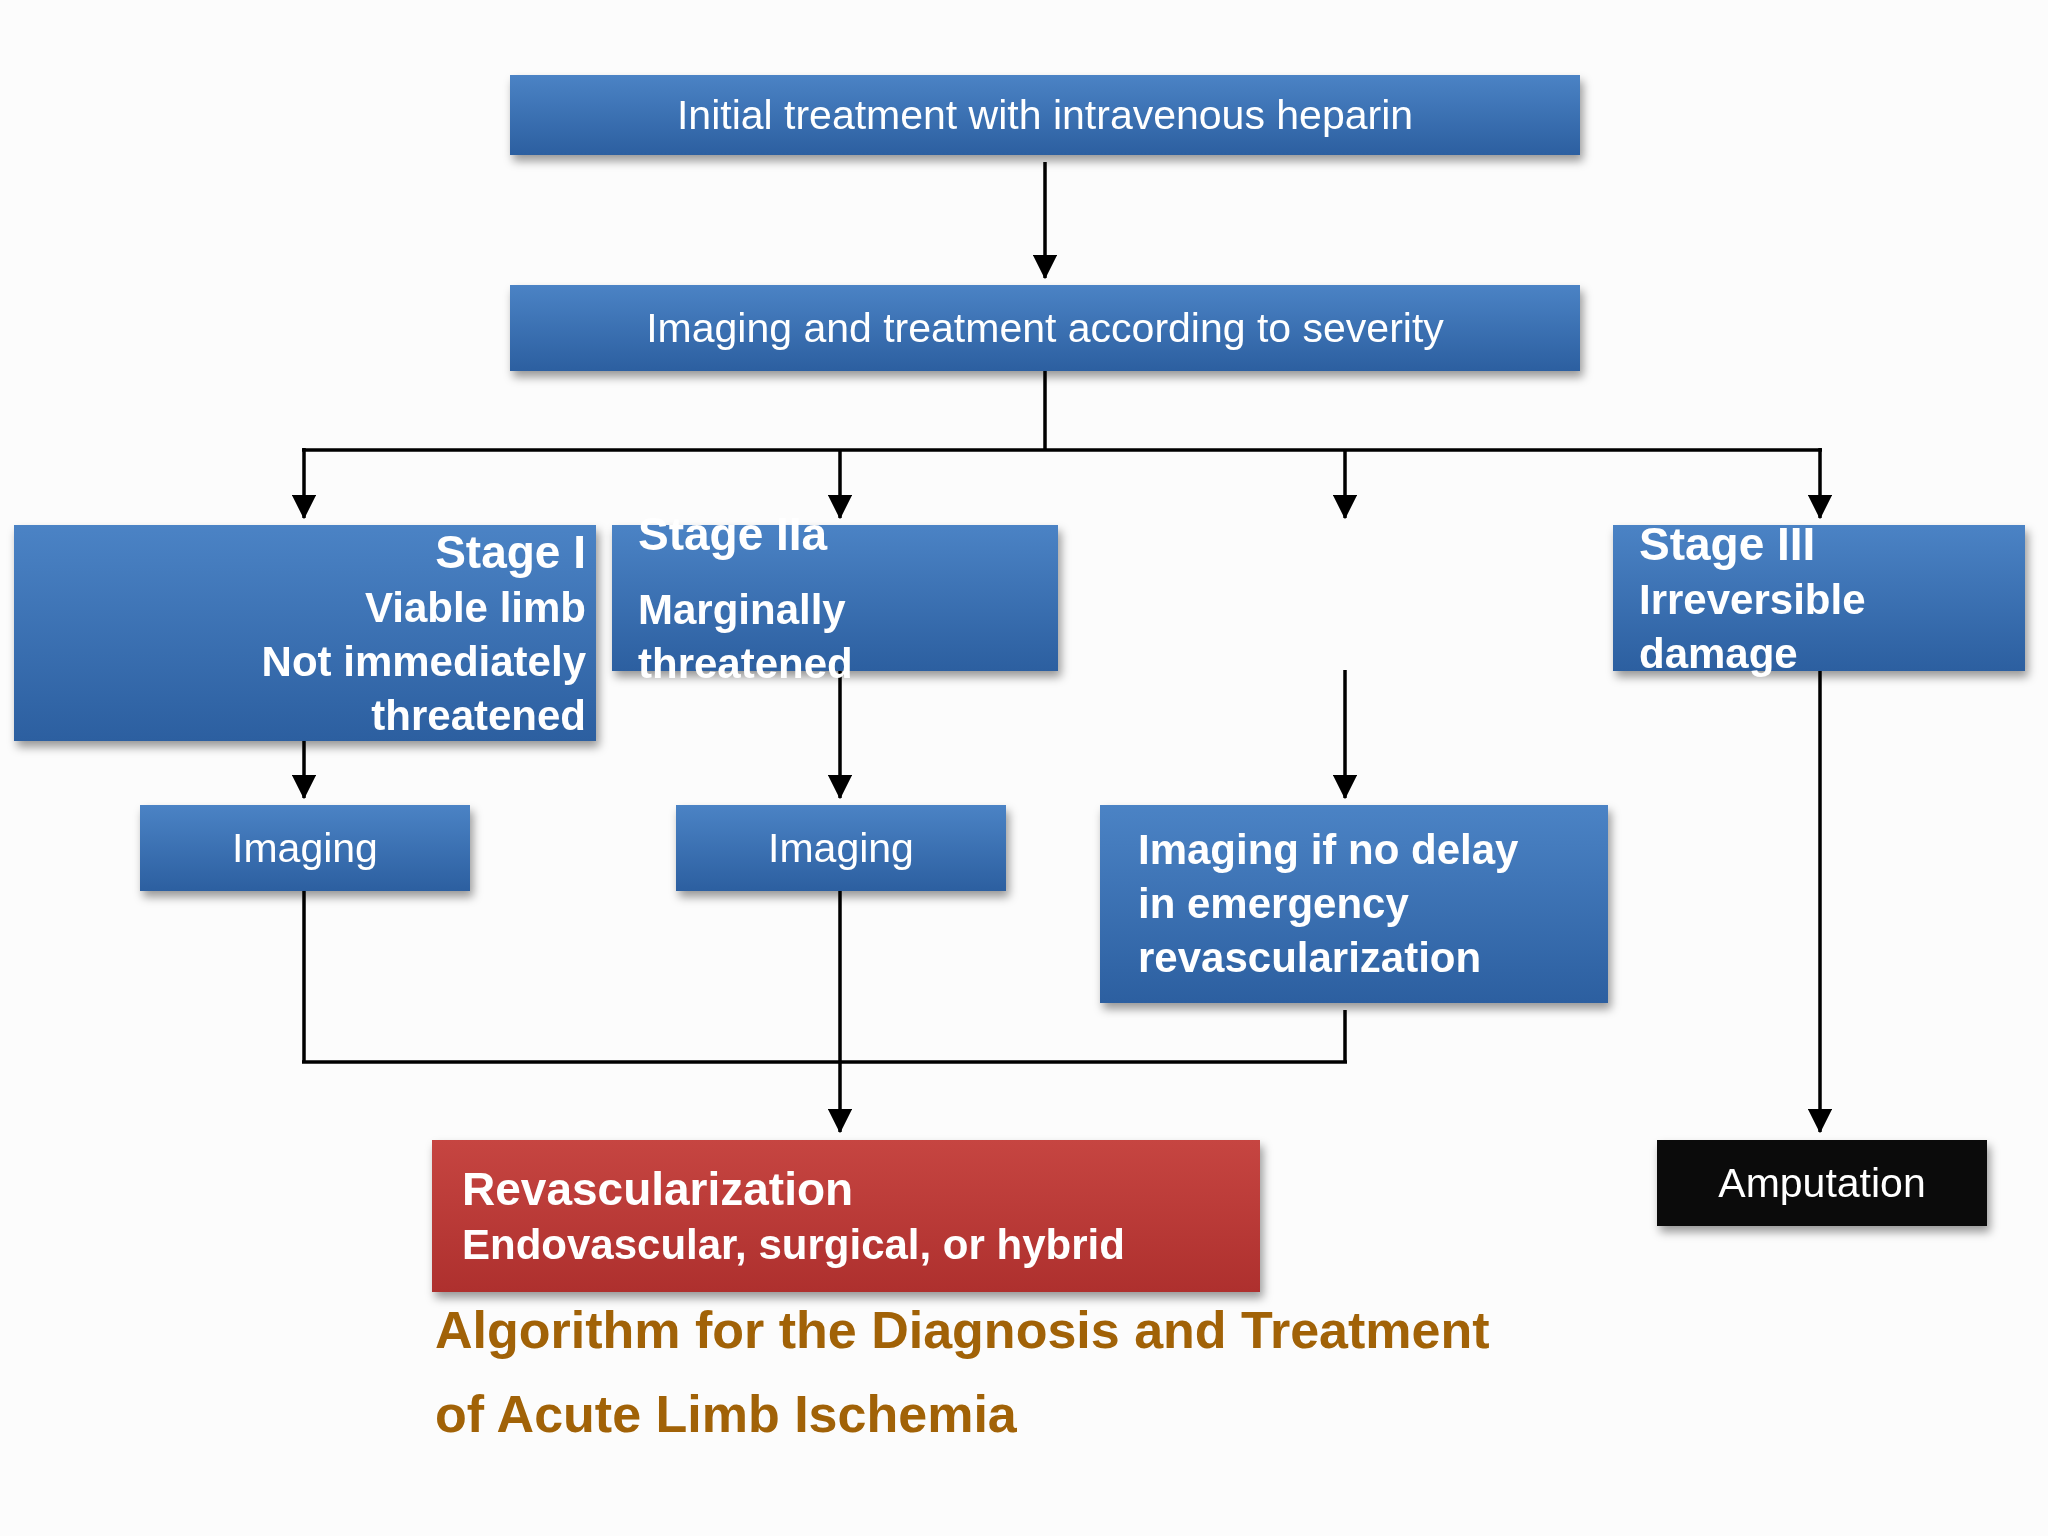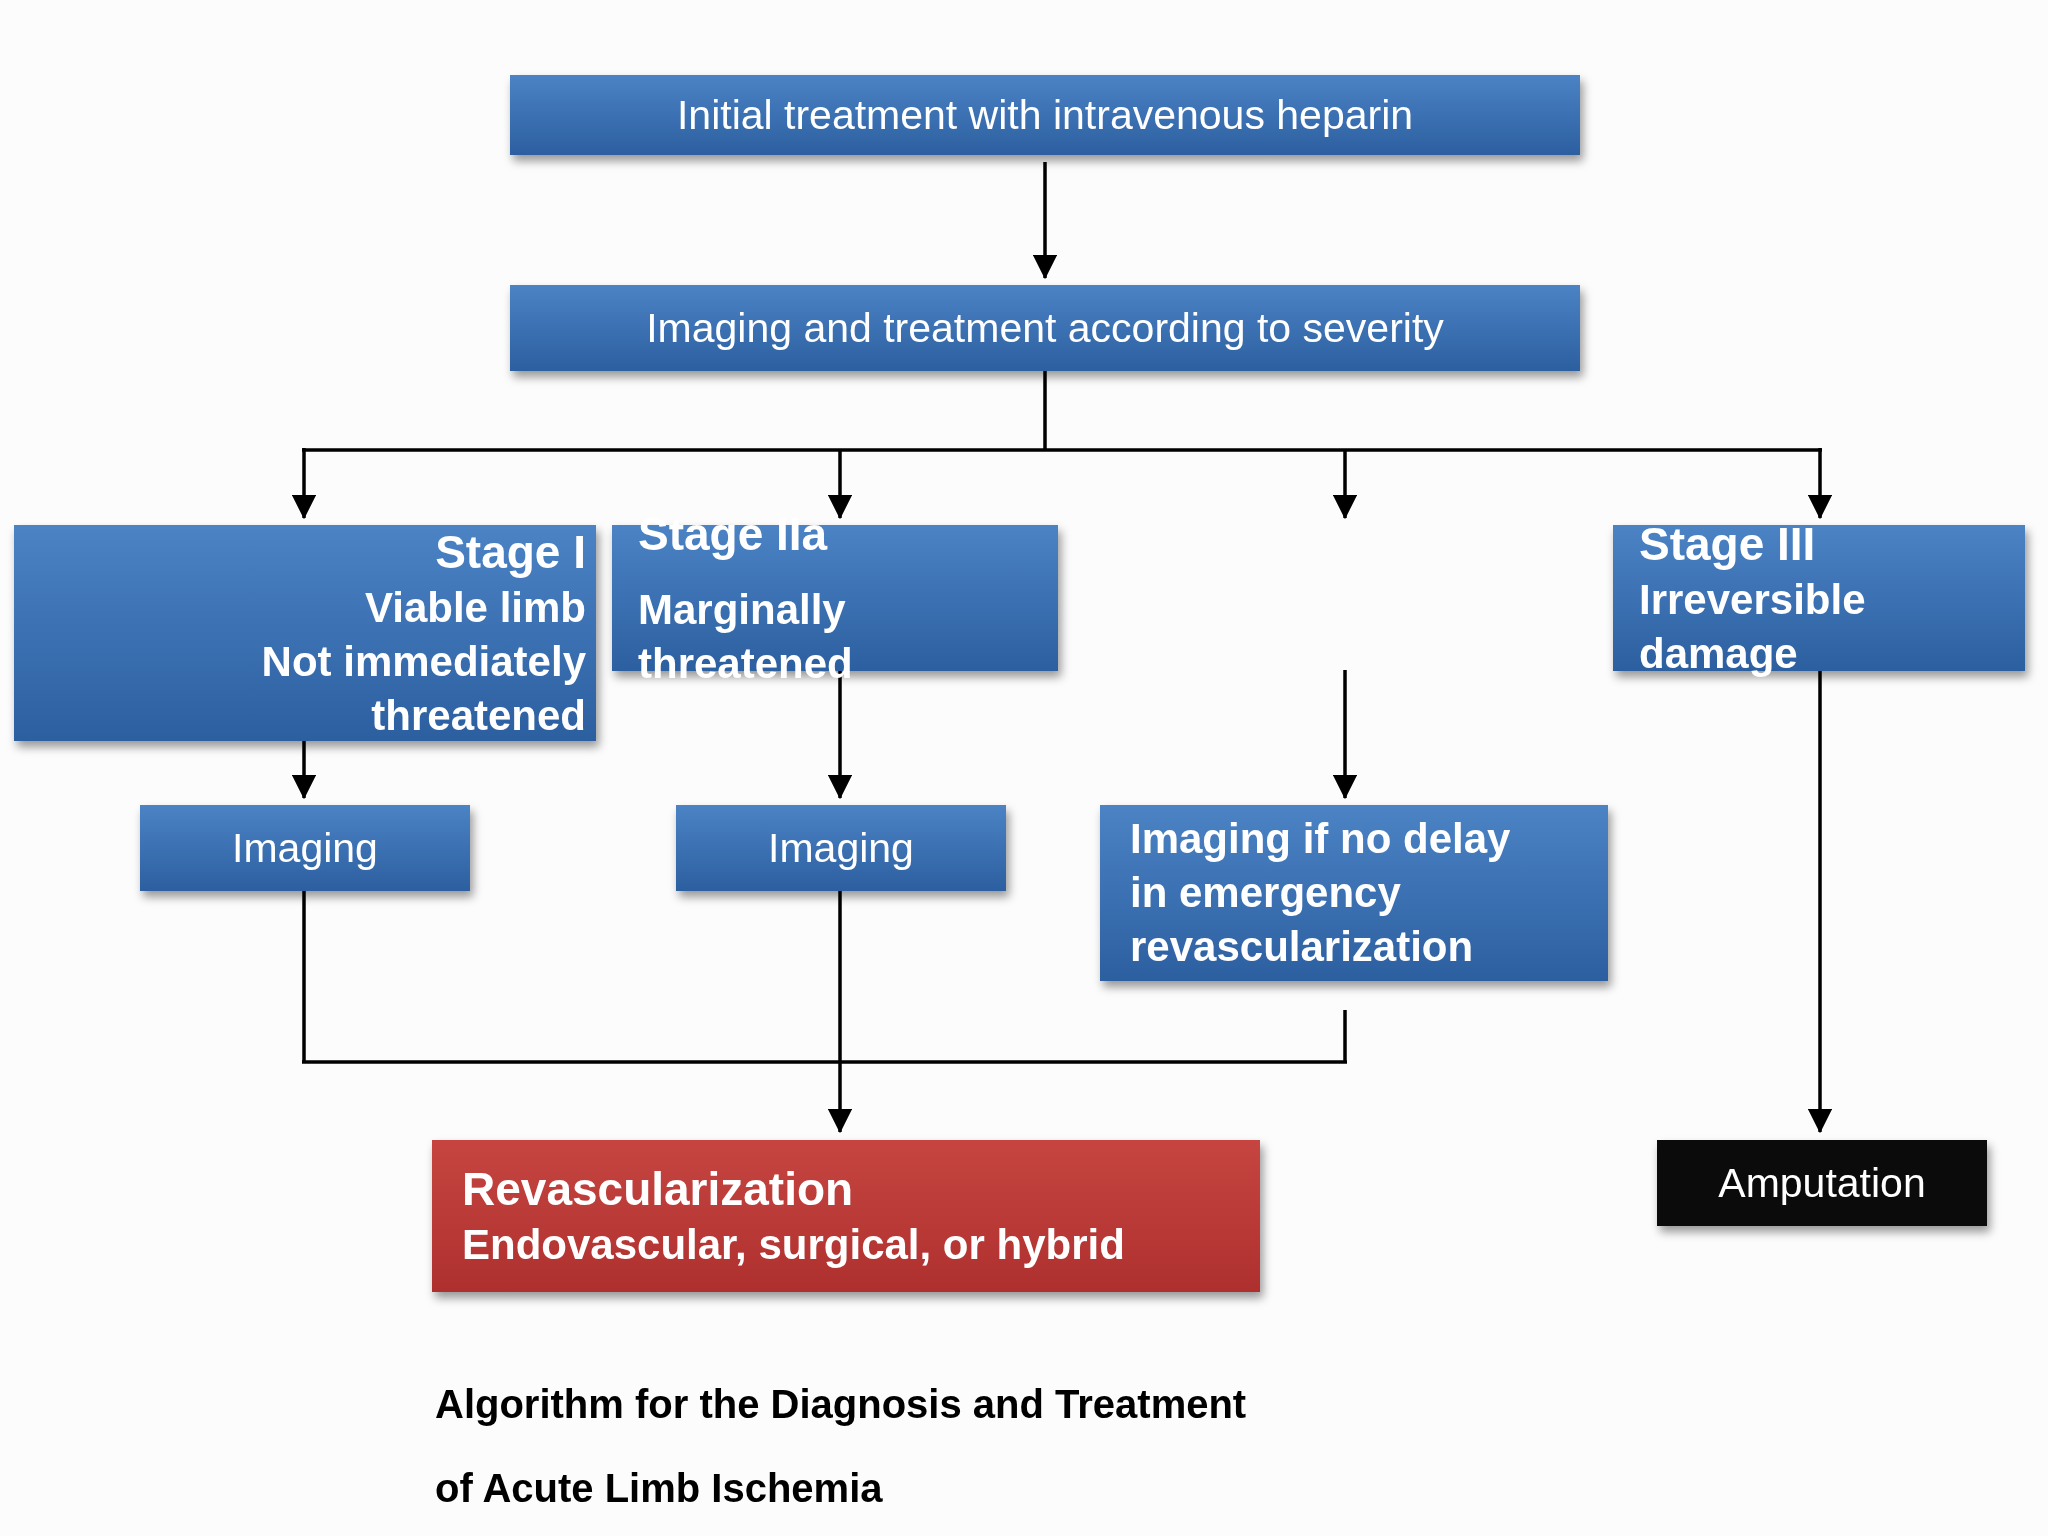--- a/index.html
+++ b/index.html
@@ -30,22 +30,22 @@
   }
   .blue{background:linear-gradient(180deg,var(--blue-top) 0%,var(--blue-bottom) 100%);}
   .red{background:linear-gradient(180deg,var(--red-top) 0%,var(--red-bottom) 100%);}
   .blackbox{background:var(--black-box);}
   .center-text{display:flex;align-items:center;justify-content:center;text-align:center;}
   .left-text{display:flex;flex-direction:column;justify-content:center;text-align:left;padding-left:26px;padding-right:10px;}
   .node .body-line{font-size:42px;line-height:54px;font-weight:700;}
   .node .head-line{font-size:46px;line-height:58px;font-weight:700;}
   .node.single{font-size:41px;font-weight:400;}
   .diagram-title{
-    position:absolute;left:435px;top:1362px;
-    color:#000000;font-weight:700;font-size:40px;line-height:84px;
+    position:absolute;left:435px;top:1288px;
+    color:#a16207;font-weight:700;font-size:52px;line-height:84px;
   }
 </style>
 </head>
 <body>
 
 <div class="canvas">
 
   <svg class="connectors" width="2048" height="1536" viewBox="0 0 2048 1536">
     <defs>
       <marker id="arrow" viewBox="0 0 10 10" refX="9.5" refY="5" markerWidth="7" markerHeight="7" orient="auto-start-reverse">
@@ -95,21 +95,21 @@
   </div>
 
   <div class="node blue center-text single" style="left:140px;top:805px;width:330px;height:86px;">
     <span>Imaging</span>
   </div>
 
   <div class="node blue center-text single" style="left:676px;top:805px;width:330px;height:86px;">
     <span>Imaging</span>
   </div>
 
-  <div class="node blue left-text" style="left:1100px;top:805px;width:508px;height:176px;padding-left:30px;">
+  <div class="node blue left-text" style="left:1100px;top:805px;width:508px;height:198px;padding-left:38px;">
     <span class="body-line">Imaging if no delay</span>
     <span class="body-line">in emergency</span>
     <span class="body-line">revascularization</span>
   </div>
 
   <div class="node red left-text" style="left:432px;top:1140px;width:828px;height:152px;padding-left:30px;">
     <span class="head-line">Revascularization</span>
     <span class="body-line">Endovascular, surgical, or hybrid</span>
   </div>
 

